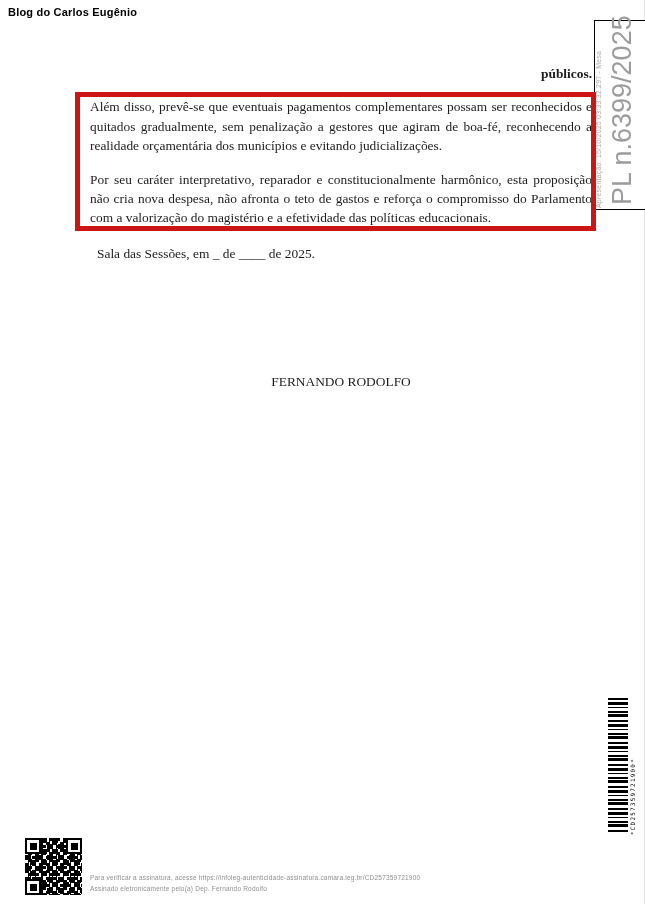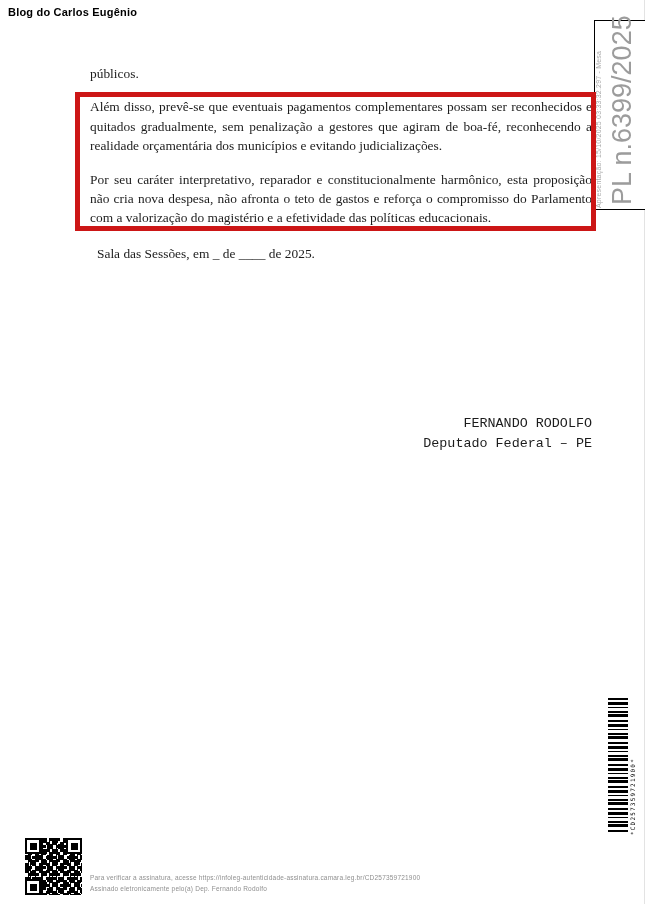--- a/index.html
+++ b/index.html
@@ -47,27 +47,27 @@
     border: 5px solid #cc1616;
     z-index: 5;
   }
   
   .doc-text {
     position: absolute; left: 90px; top: 64px; width: 502px;
     font-family: "Liberation Serif", serif;
     font-size: 13.4px; line-height: 19.4px; color: #1c1c1c;
   }
   .doc-text p { margin: 0 0 14px 0; text-align: justify; }
-  .doc-text p.no-justify { text-align: left; }
+  .doc-text p.no-justify { text-align: right; font-weight: bold; }
   .doc-text p.place-date { margin-top: 16px; text-align: left; margin-left: 7px; }
   .signature-block {
     position: absolute; left: 90px; top: 372px; width: 502px;
-    text-align: right;
-    font-family: Liberation Mono, monospace;
-    font-size: 13.4px; line-height: 19.5px; color: #1c1c1c; margin-top: 42px;
+    text-align: center;
+    font-family: Liberation Serif, serif;
+    font-size: 13.4px; line-height: 19.5px; color: #1c1c1c;
   }
   
   .barcode-wrap {
     position: absolute; left: 608px; top: 695px; width: 32px; height: 140px;
   }
   .barcode-bars {
     position: absolute; left: 0; top: 3px; width: 20px; height: 134px;
     background: repeating-linear-gradient(180deg,
       #000 0px, #000 2px, #fff 2px, #fff 4px,
       #000 4px, #000 7px, #fff 7px, #fff 9px,
@@ -125,21 +125,20 @@
   <p class="no-justify">públicos.</p>
   <p>Além disso, prevê-se que eventuais pagamentos complementares possam ser reconhecidos e quitados gradualmente, sem penalização a gestores que agiram de boa-fé, reconhecendo a realidade orçamentária dos municípios e evitando judicializações.</p>
   <p>Por seu caráter interpretativo, reparador e constitucionalmente harmônico, esta proposição não cria nova despesa, não afronta o teto de gastos e reforça o compromisso do Parlamento com a valorização do magistério e a efetividade das políticas educacionais.</p>
   <p class="place-date">Sala das Sessões, em _ de ____ de 2025.</p>
 </div>
 
 <div class="highlight-box"></div>
 
 <div class="signature-block">
   <div>FERNANDO RODOLFO</div>
-  <div>Deputado Federal – PE</div>
 </div>
 
 <div class="barcode-wrap">
   <div class="barcode-bars"></div>
   <div class="barcode-label">*CD257359721900*</div>
 </div>
 
 <div class="qr-code">
   <div class="qr-finder qr-tl"></div>
   <div class="qr-finder qr-tr"></div>

